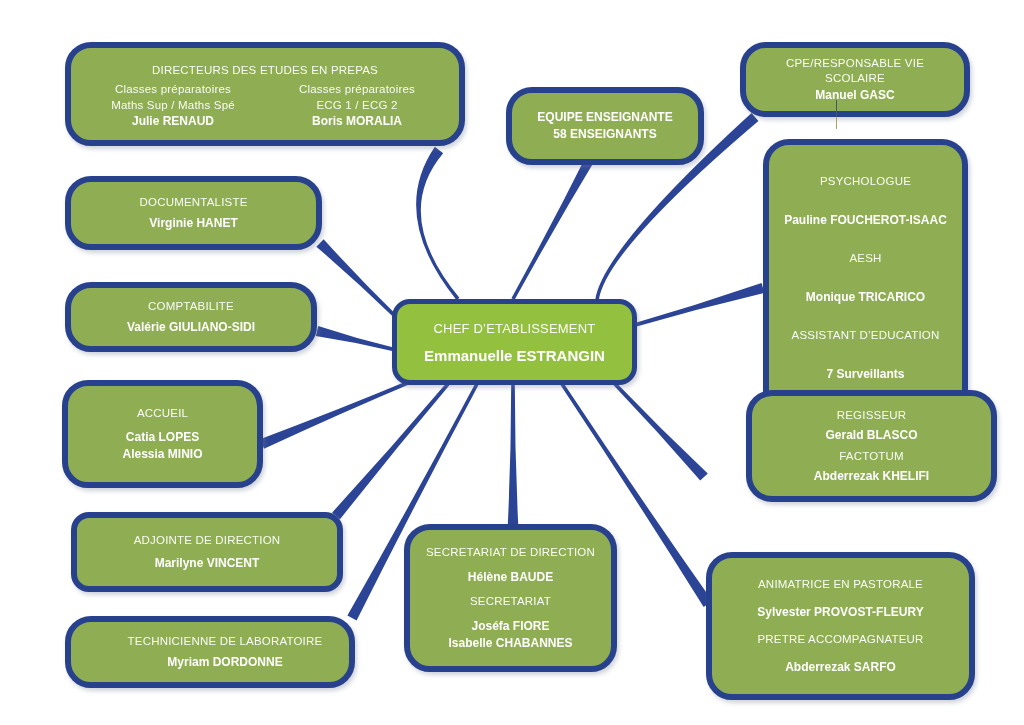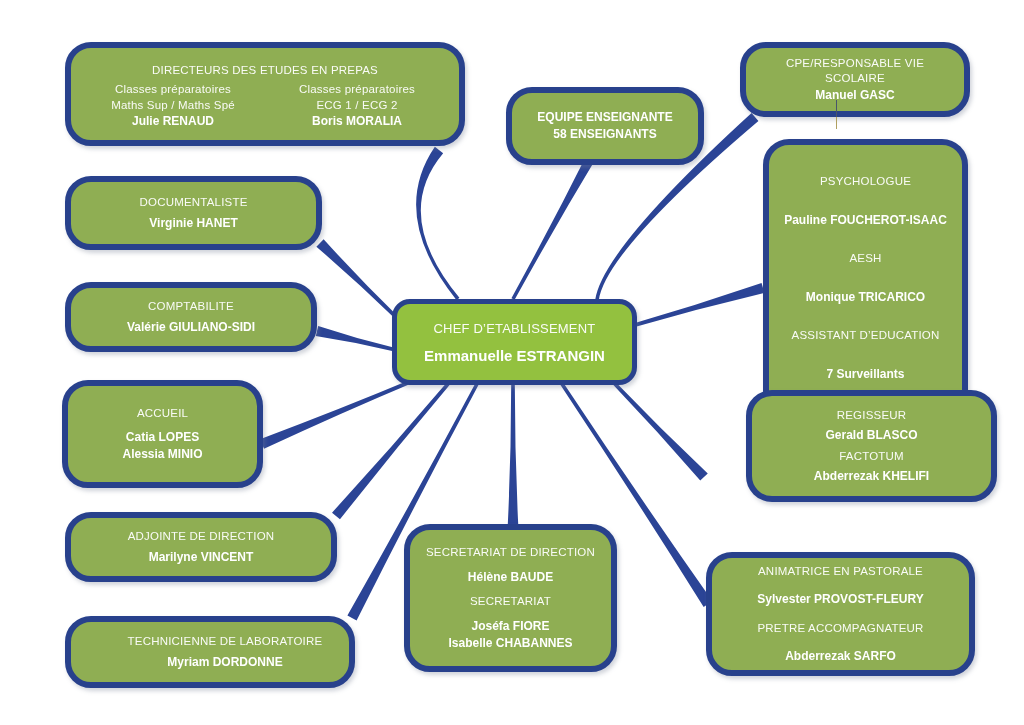--- a/index.html
+++ b/index.html
@@ -31,23 +31,23 @@
   .b-cpe{left:740px;top:42px;width:230px;height:75px;}
   .b-psychologue{left:763px;top:139px;width:205px;height:278px;}
   .b-documentaliste{left:65px;top:176px;width:257px;height:74px;}
   .b-comptabilite{left:65px;top:282px;width:252px;height:70px;}
   .b-chef{left:392px;top:299px;width:245px;height:86px;background:var(--fill-center,#93c13f);
           border-width:5px;border-radius:18px;z-index:3;}
   .b-chef .role{font-size:13px;}
   .b-chef .name{font-size:15px;}
   .b-accueil{left:62px;top:380px;width:201px;height:108px;padding:12px 18px;}
   .b-regisseur{left:746px;top:390px;width:251px;height:112px;}
-  .b-adjointe{left:65px;top:512px;width:272px;height:70px;}
+  .b-adjointe{left:71px;top:512px;width:272px;height:80px;border-radius:18px;}
   .b-secretariat{left:404px;top:524px;width:213px;height:148px;}
-  .b-animatrice{left:706px;top:552px;width:269px;height:124px;justify-content:space-between;}
+  .b-animatrice{left:706px;top:552px;width:269px;height:148px;}
   .b-technicienne{left:65px;top:616px;width:290px;height:72px;padding-left:40px;}
 
   .cursor-mark{
     position:absolute;left:836px;top:100px;width:1px;height:29px;z-index:4;
     background:linear-gradient(#49556b 58%,#b0a061 58%);
   }
 </style>
 </head>
 <body>
 

